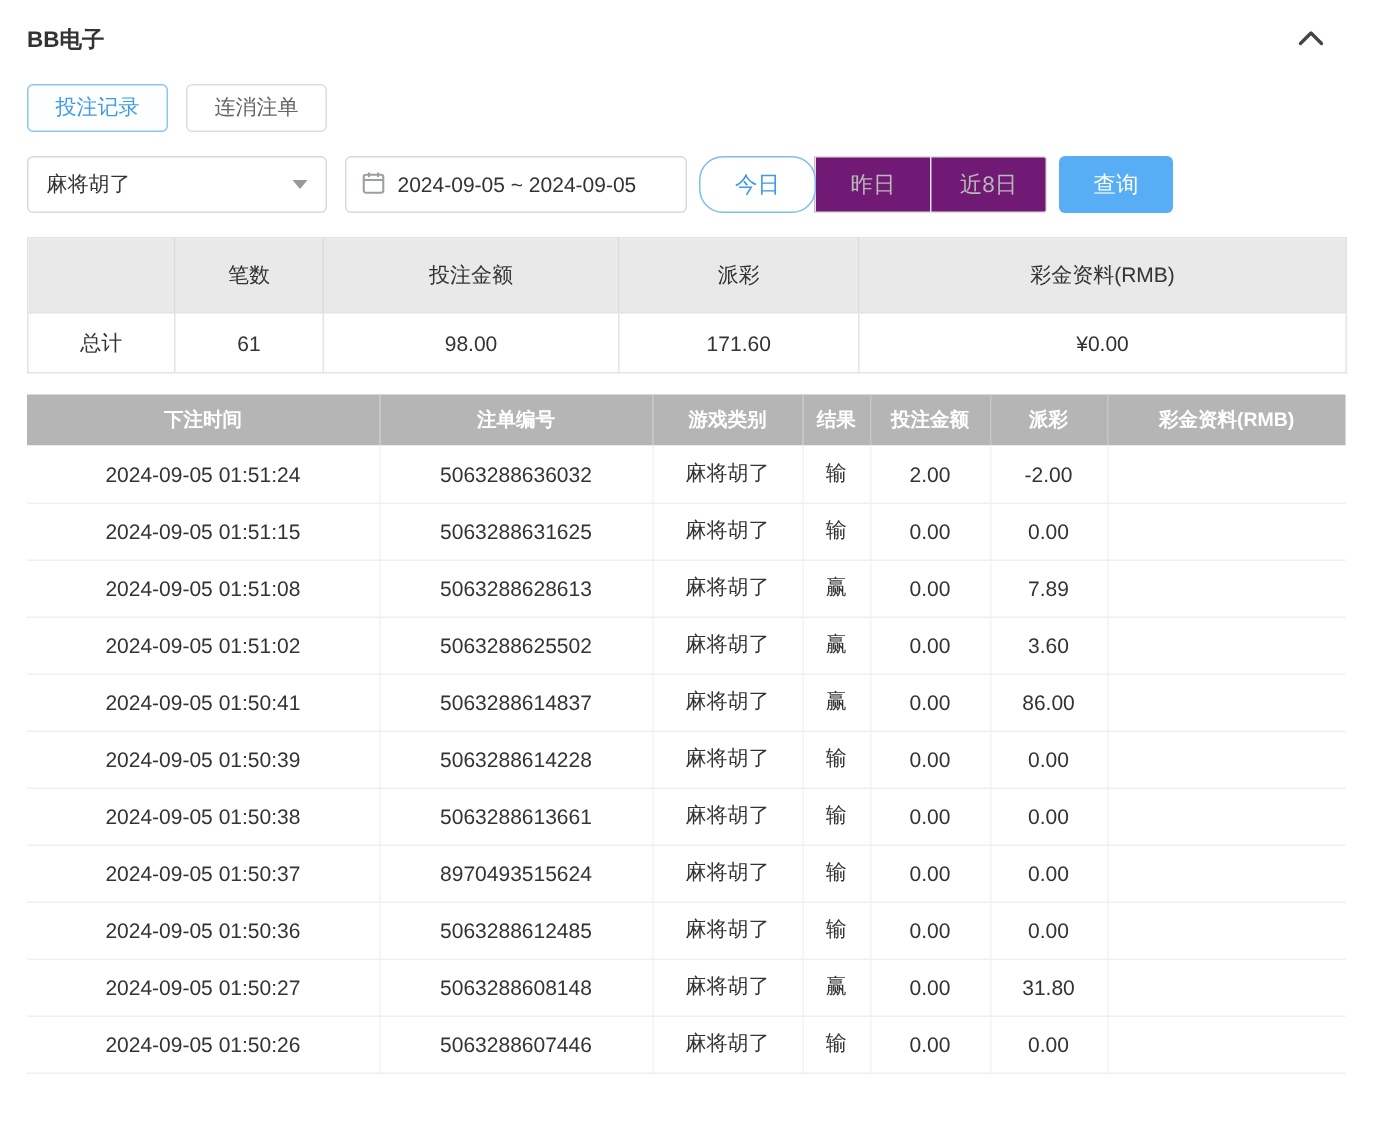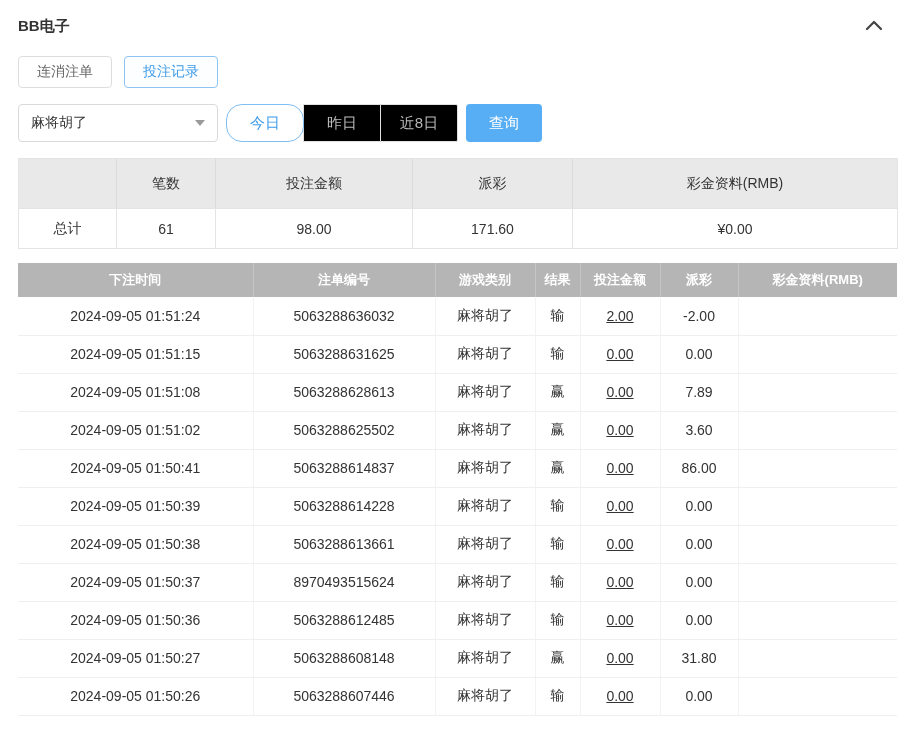--- a/index.html
+++ b/index.html
@@ -45,21 +45,21 @@
     border-top:6px solid #999;
   }
   .datebox{
     margin-left:12px;width:228px;height:38px;border:1px solid #d9d9d9;border-radius:4px;
     display:flex;align-items:center;padding:0 10px;background:#fff;cursor:pointer;
   }
   .datebox svg{margin-right:8px;flex:none;}
   .datebox span{white-space:nowrap;font-size:14px;color:#333;}
   .btn-group{display:flex;margin-left:8px;}
   .qbtn{
-    height:38px;min-width:78px;padding:0 16px;background:#000000;border:1px solid #e0e0e0;
+    height:38px;min-width:78px;padding:0 16px;background:#701a75;border:1px solid #e0e0e0;
     color:#b9b9b9;font-size:15px;cursor:pointer;margin-left:-1px;
   }
   .qbtn:first-child{margin-left:0;border-radius:2px 0 0 2px;}
   .qbtn:last-child{border-radius:0 2px 2px 0;}
   .qbtn.active{border-color:#7fbdf2;color:var(--accent);position:relative;z-index:1;background:#fff;border-radius:16px;}
   .search-btn{
     margin-left:8px;height:38px;width:76px;background:var(--accent-bg);color:#fff;
     border:none;border-radius:4px;font-size:15px;cursor:pointer;
   }
 
@@ -82,50 +82,61 @@
   .bet-table th{
     background:var(--th-gray);color:#fff;font-size:13px;font-weight:bold;height:34px;
     border-right:1px solid #c6c6c6;
   }
   .bet-table th:last-child{border-right:none;}
   .bet-table td{
     height:38px;text-align:center;font-size:14px;color:#333;background:#fff;
     border-bottom:1px solid #efefef;border-right:1px solid #f3f3f3;
   }
   .bet-table td:last-child{border-right:none;}
-  .bet-link{color:var(--accent);text-decoration:underline;cursor:pointer;}
+  .bet-link{color:var(--accent);cursor:pointer;}
   .neg{color:var(--neg);}
 </style>
 </head>
 <body>
 
 <div class="page">
 
   <div class="panel-header">
     <div class="panel-title">BB电子</div>
     <div class="collapse-btn">
       <span>
         <svg width="18" height="12" viewBox="0 0 18 12">
             <polyline points="2,10 9,3 16,10" fill="none" stroke="#444" stroke-width="2.2" stroke-linecap="round" stroke-linejoin="round"></polyline>
           </svg>
       </span>
     </div>
   </div>
 
   <div class="tabs">
+    <div class="tab active">投注记录</div>
     <div class="tab">连消注单</div>
-    <div class="tab active">投注记录</div>
   </div>
 
   <div class="filters">
     <div class="select">
       <span>麻将胡了</span>
       <span class="caret"></span>
     </div>
 
+    <div class="datebox">
+      <span>
+        <svg width="16" height="16" viewBox="0 0 16 16">
+          <rect x="1.5" y="2.5" width="13" height="12" rx="1.5" fill="none" stroke="#9aa0a6" stroke-width="1.4"></rect>
+          <line x1="1.5" y1="6" x2="14.5" y2="6" stroke="#9aa0a6" stroke-width="1.4"></line>
+          <line x1="5" y1="1" x2="5" y2="4" stroke="#9aa0a6" stroke-width="1.4"></line>
+          <line x1="11" y1="1" x2="11" y2="4" stroke="#9aa0a6" stroke-width="1.4"></line>
+        </svg>
+      </span>
+      <span>2024-09-05 ~ 2024-09-05</span>
+    </div>
 
     <div class="btn-group">
       <button class="qbtn active">今日</button>
       <button class="qbtn">昨日</button>
       <button class="qbtn">近8日</button>
     </div>
 
     <button class="search-btn">查询</button>
   </div>
 

